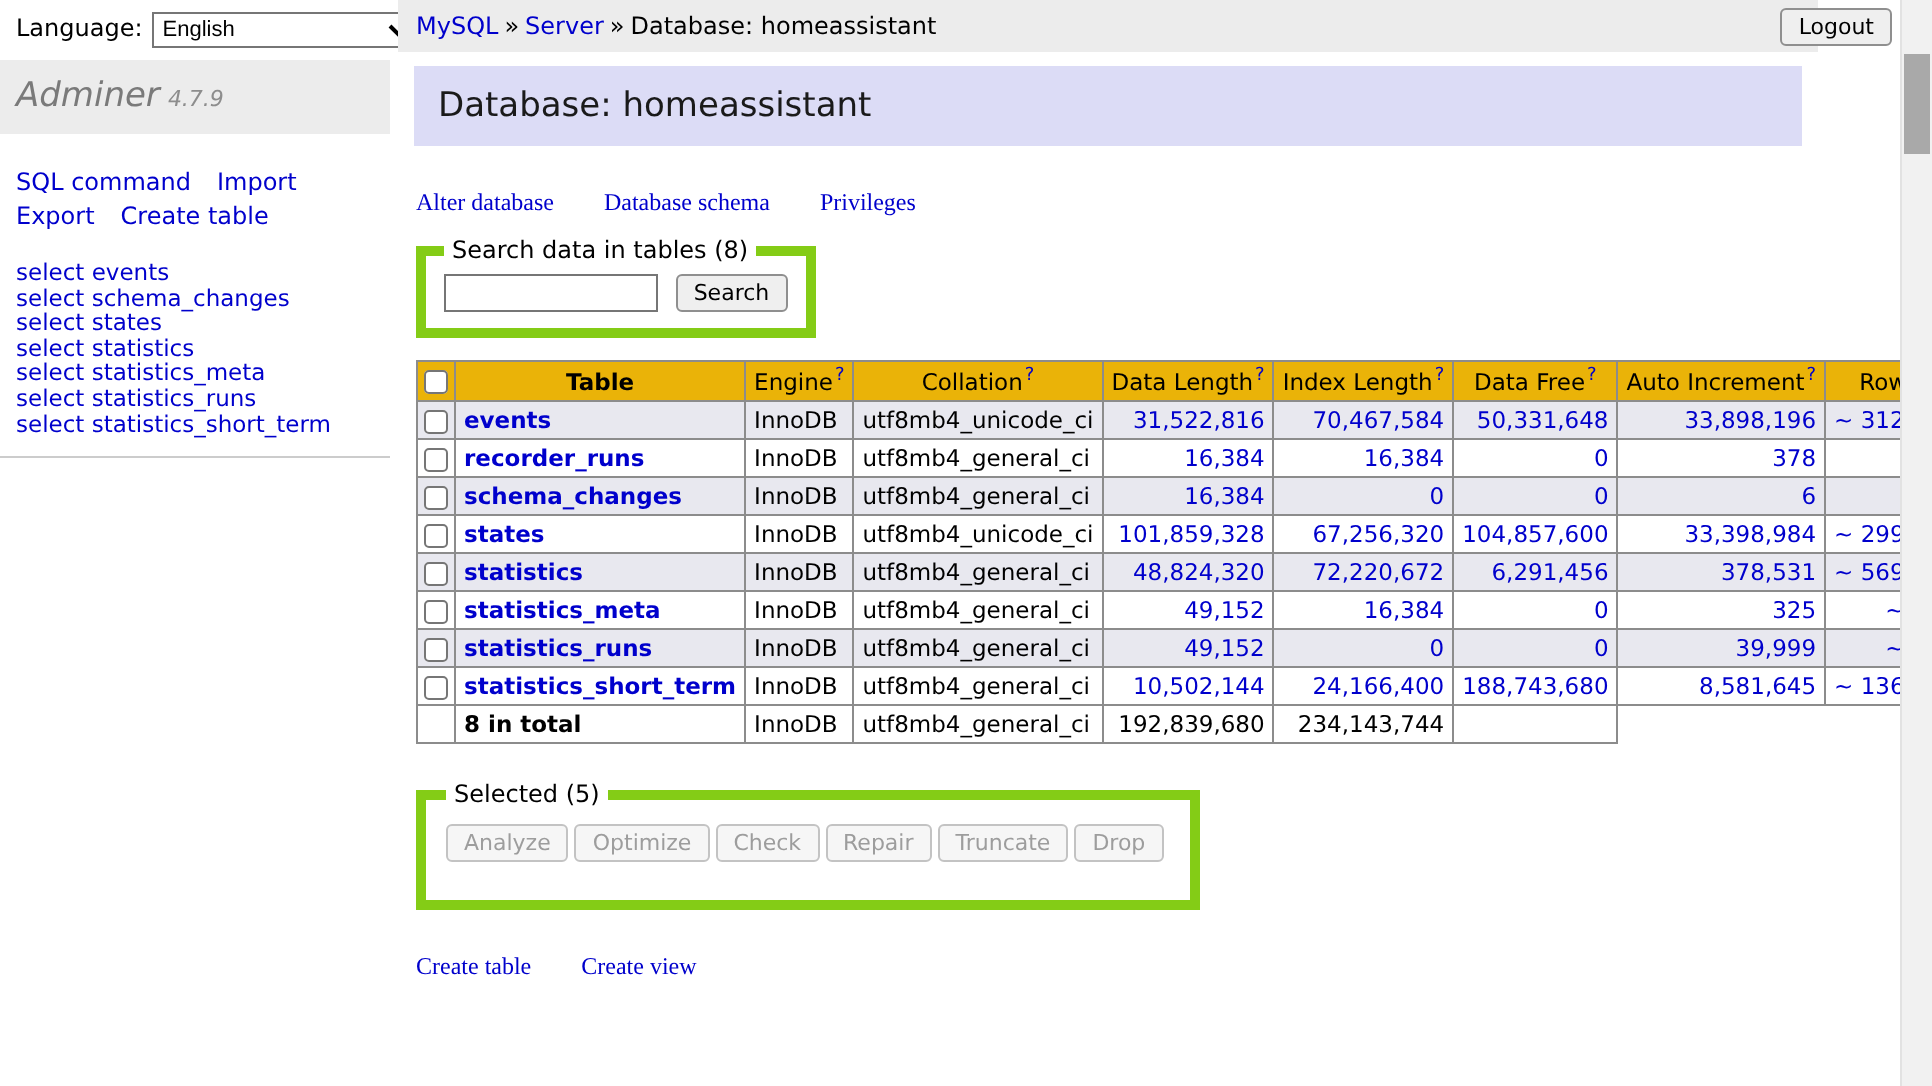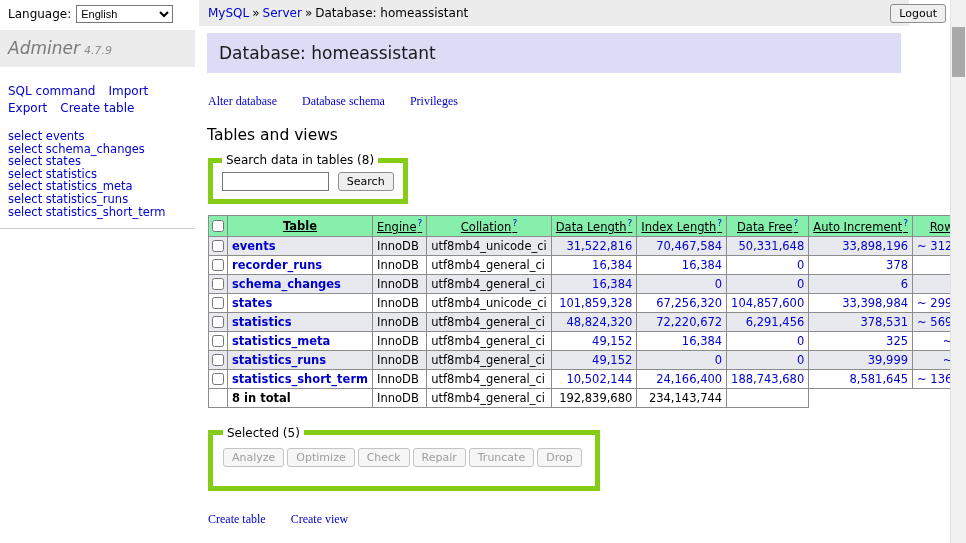--- a/index.html
+++ b/index.html
@@ -6,21 +6,21 @@
   html,body { margin:0; padding:0; }
   body {
     width:966px; height:543px; position:relative; overflow:hidden;
     background:#fff; font-family:"DejaVu Sans","Liberation Sans",sans-serif;
     font-size:12px; color:#000;
   }
   a { color:#0000cc; text-decoration:none; cursor:pointer; }
 
   
   .lang-row { position:absolute; left:8px; top:5px; height:20px; line-height:18px; }
-  .lang-row select { font-size:11px; width:97px; height:18px; margin-left:5px;
+  .lang-row select { font-size:11px; width:132px; height:18px; margin-left:5px;
     border:1px solid #767676; background:#fff; }
   .breadcrumb { position:absolute; left:199px; top:0; width:710px; height:26px;
     background:#ececec; line-height:26px; padding-left:9px; white-space:nowrap; }
   .breadcrumb .sep { color:#000; margin:0 3px; }
   .logout-btn { position:absolute; top:4px; right:20px; }
 
   .btn {
     font-family:inherit; font-size:11px; padding:2px 8px; color:#000;
     background:#efefef; border:1px solid #8f8f8f; border-radius:3px; cursor:pointer;
   }
@@ -56,21 +56,21 @@
 
   fieldset { display:inline-block; border:5px solid #84cc16; padding:5px 9px 8px 9px;
     margin:9px 0 0 1px; }
   legend { padding:0 4px; font-size:12px; }
   .search-box input[type=text] { width:107px; height:19px; border:1px solid #767676;
     padding:1px 3px; font-size:12px; margin-right:5px; vertical-align:middle; }
 
   table.tables { border-collapse:collapse; margin:11px 0 0 1px; font-size:11.5px; }
   table.tables th, table.tables td { border:1px solid #8c8c8c; padding:2px 4px;
     height:18px; white-space:nowrap; }
-  table.tables thead th { background:#86efac; font-weight:normal; text-align:center;text-decoration:underline; }
+  table.tables thead th { background:#eab308; font-weight:normal; text-align:center; }
   table.tables thead th.namecol { font-weight:bold; }
   table.tables sup { font-size:9px; color:#0000cc; margin-left:1px; cursor:pointer; }
   table.tables td.check, table.tables th.check { text-align:center; width:21px; padding:1px 3px; }
   table.tables tr.odd { background:#e8e8ef; }
   table.tables td.name a { font-weight:bold; }
   table.tables td.num { text-align:right; color:#0000cc; }
   table.tables td.num.tot { color:#000; }
   table.tables tr.total td.bold { font-weight:bold; }
   input[type=checkbox] { margin:0; width:12px; height:12px; vertical-align:middle; }
 
@@ -112,21 +112,20 @@
       <a>select statistics_short_term</a>
     </div>
   <hr>
 </div>
 
 <div class="main">
   <h2>Database: homeassistant</h2>
 
   <div class="actions"><a>Alter database</a><a>Database schema</a><a>Privileges</a></div>
 
-  <h3>Tables and views</h3>
 
   <fieldset class="search-box">
     <legend>Search data in tables (8)</legend>
     <input type="text" style="">
     <button class="btn">Search</button>
   </fieldset>
 
   <table class="tables">
     <thead>
       <tr>

